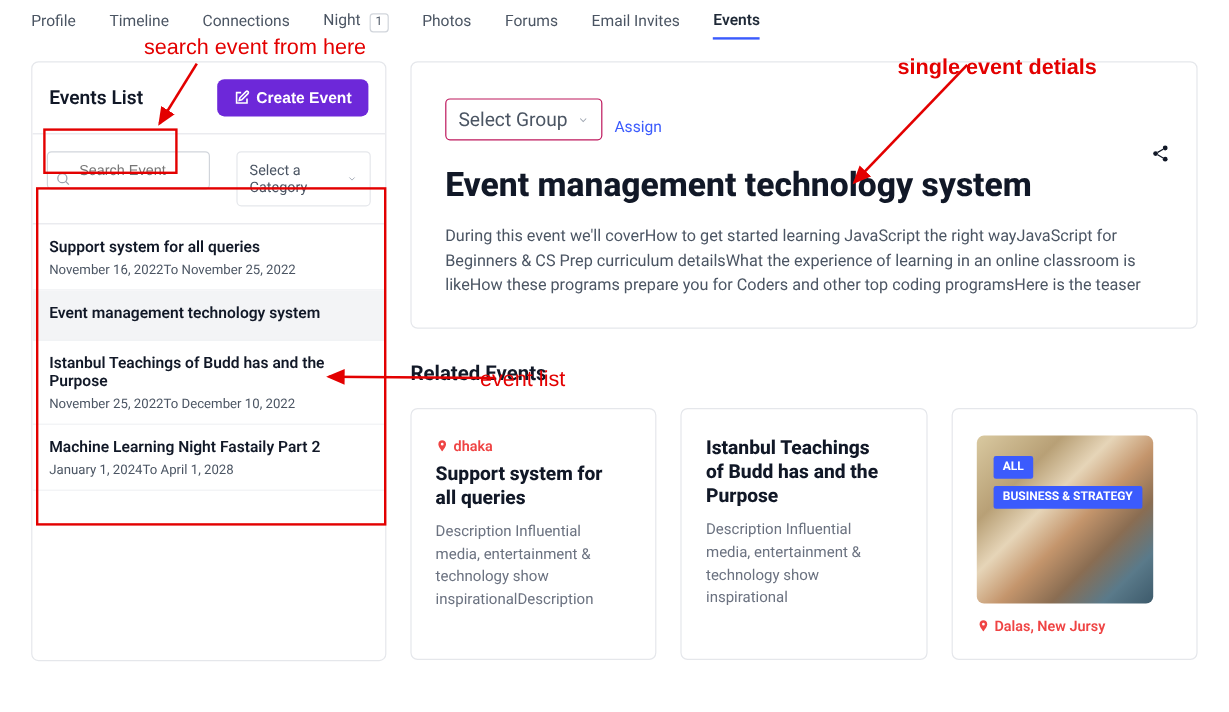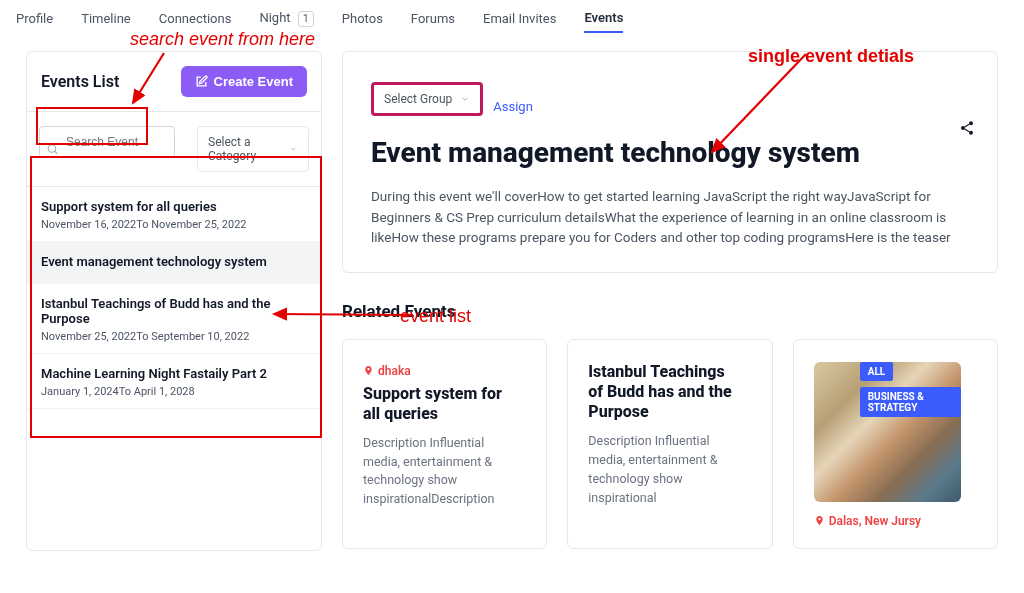--- a/index.html
+++ b/index.html
@@ -8,21 +8,21 @@
     background: #ffffff;
     color: #1f2937;
     width: 1024px;
     height: 593px;
     overflow: hidden;
     position: relative;
   }
   .nav {
     display: flex;
     gap: 28px;
-    padding: 10px 26px 8px 16px;
+    padding: 10px 26px 8px 26px;
     font-size: 13px;
     color: #4b5563;
     align-items: center;
   }
   .nav-item { cursor: pointer; padding-bottom: 6px; }
   .nav-item.active { color: #1f2937; font-weight: 600; border-bottom: 2px solid #3b5bfd; }
   .badge {
     display: inline-flex;
     align-items: center;
     justify-content: center;
@@ -52,21 +52,21 @@
   }
   .left-head {
     display: flex;
     align-items: center;
     justify-content: space-between;
     padding: 14px 14px;
     border-bottom: 1px solid #e5e7eb;
   }
   .left-title { font-size: 16px; font-weight: 600; color: #111827; }
   .create-btn {
-    background: #8b5cf6;
+    background: #6d28d9;
     color: #fff;
     border: none;
     border-radius: 6px;
     padding: 8px 14px;
     font-size: 13px;
     font-weight: 600;
     cursor: pointer;
     display: inline-flex;
     align-items: center;
     gap: 6px;
@@ -130,24 +130,24 @@
     border: 1px solid #e5e7eb;
     border-radius: 6px;
     padding: 30px 28px 24px 28px;
     position: relative;
   }
   .detail-top { display: flex; align-items: center; gap: 10px; margin-bottom: 20px; }
   .group-select {
     display: inline-flex;
     align-items: center;
     gap: 8px;
-    border: 3px solid #be185d;
+    border: 1px solid #be185d;
     border-radius: 4px;
     padding: 7px 10px;
-    font-size: 12px;
+    font-size: 16px;
     color: #4b5563;
     cursor: pointer;
   }
   .assign-link { color: #3b5bfd; font-size: 13px; cursor: pointer; margin-top: 14px; }
   .share-ic {
     position: absolute; right: 22px; top: 68px;
     width: 16px; height: 16px; cursor: pointer;
   }
   .big-title { font-size: 28px; font-weight: 800; color: #111827; margin-bottom: 16px; line-height: 1.2; }
   .desc { font-size: 13.5px; color: #4b5563; line-height: 1.55; }
@@ -163,21 +163,21 @@
   }
   .loc { display: inline-flex; align-items: center; gap: 4px; color: #ef4444; font-size: 12px; font-weight: 600; margin-bottom: 6px; }
   .loc svg { width: 11px; height: 13px; }
   .card-title { font-size: 16px; font-weight: 800; color: #111827; line-height: 1.25; margin-bottom: 10px; }
   .card-desc { font-size: 12.5px; color: #6b7280; line-height: 1.5; }
   .card-img {
     width: 100%; height: 140px; border-radius: 6px;
     background: linear-gradient(135deg, #d9c9a0 0%, #b8a076 25%, #e6d5b8 40%, #c4956c 55%, #8a6d52 70%, #5a7a8a 85%, #3d5a6b 100%);
     position: relative; margin-bottom: 10px;
   }
-  .tags { position: absolute; top: 0; left: 14px; display: flex; gap: 6px; flex-wrap: wrap; margin-left: 32px; }
+  .tags { position: absolute; top: 17px; left: 14px; display: flex; gap: 6px; flex-wrap: wrap; }
   .tag { background: #3b5bfd; color: #fff; font-size: 10px; font-weight: 700; padding: 4px 8px; border-radius: 2px; }
 
   
   .redbox { position: absolute; border: 2.5px solid #e30000; pointer-events: none; z-index: 50; }
   .redtext { position: absolute; color: #e30000; font-size: 18px; font-family: Arial, sans-serif; pointer-events: none; z-index: 50; }
   svg.arrow { position: absolute; pointer-events: none; z-index: 50; overflow: visible; }
 </style>
 </head>
 <body>
 
@@ -227,21 +227,21 @@
     <div class="ev-list">
       <div class="ev-row">
         <div class="t">Support system for all queries</div>
         <div class="d">November 16, 2022To November 25, 2022</div>
       </div>
       <div class="ev-row selected">
         <div class="t">Event management technology system</div>
       </div>
       <div class="ev-row">
         <div class="t">Istanbul Teachings of Budd has and the Purpose</div>
-        <div class="d">November 25, 2022To September 10, 2022</div>
+        <div class="d">November 25, 2022To December 10, 2022</div>
       </div>
       <div class="ev-row">
         <div class="t">Machine Learning Night Fastaily Part 2</div>
         <div class="d">January 1, 2024To April 1, 2028</div>
       </div>
     </div>
   </div>
 
   <div class="right">
     <div class="detail-box">
@@ -297,21 +297,21 @@
           <span>Dalas, New Jursy</span>
         </div>
       </div>
     </div>
   </div>
 </div>
 
 <div class="redbox" style="left:36px; top:107px; width:112px; height:38px;"></div>
 <div class="redbox" style="left:30px; top:156px; width:292px; height:282px;"></div>
 
-<div class="redtext" style="left:130px; top:29px;font-style:italic;">search event from here</div>
+<div class="redtext" style="left:120px; top:29px;">search event from here</div>
 <div class="redtext" style="left:748px; top:46px;font-weight:bold;">single event detials</div>
 <div class="redtext" style="left:400px; top:306px;">event list</div>
 
 <svg class="arrow" style="left:0;top:0;" width="1024" height="593">
   <defs>
     <marker id="ah" markerWidth="8" markerHeight="8" refX="6" refY="3" orient="auto">
       <path d="M0,0 L7,3 L0,6 Z" fill="#e30000"></path>
     </marker>
   </defs>
   <line x1="164" y1="53" x2="133" y2="103" stroke="#e30000" stroke-width="2.2" marker-end="url(#ah)"></line>

